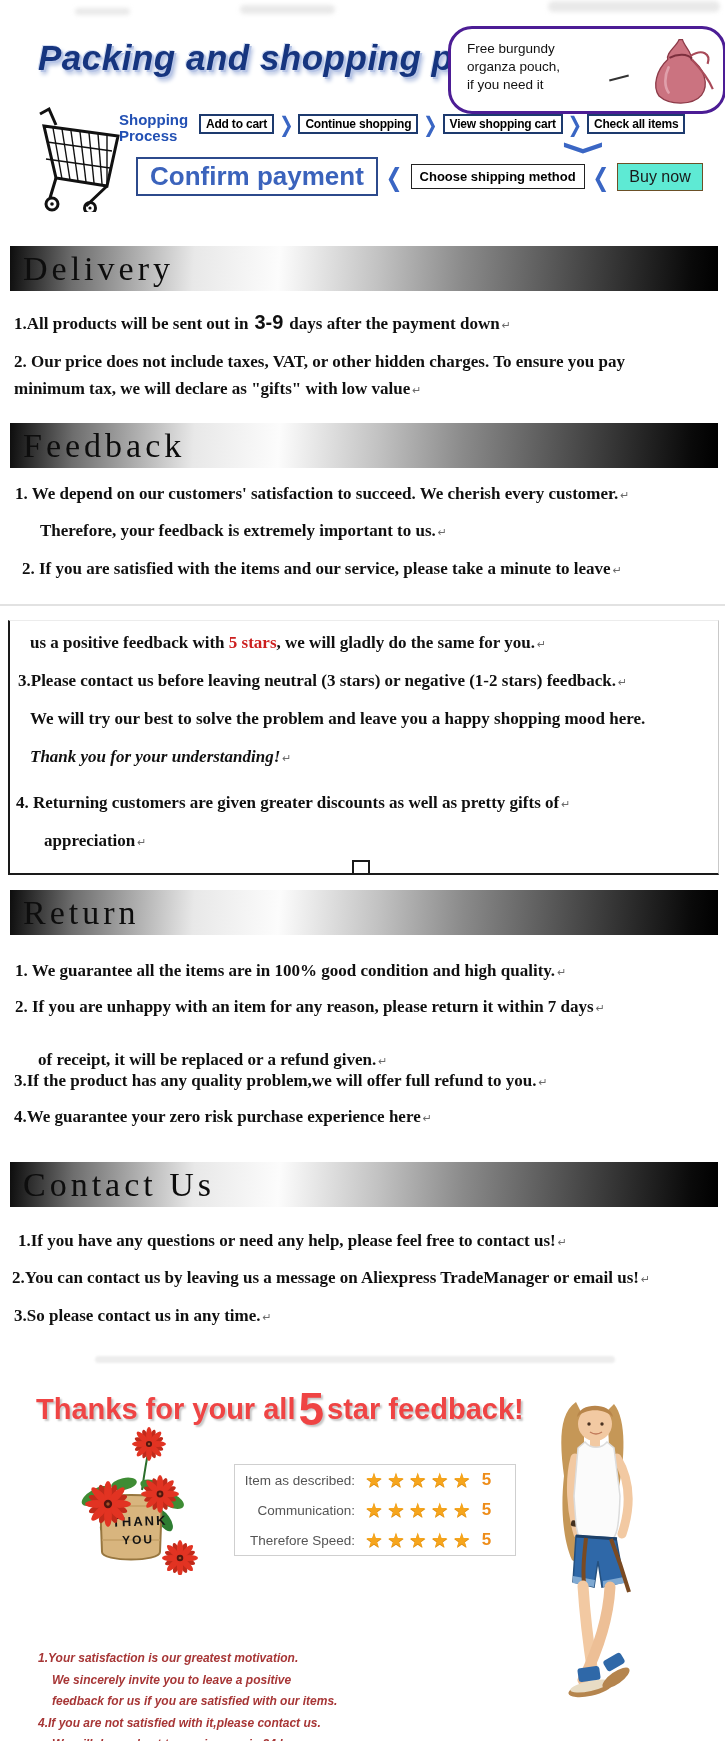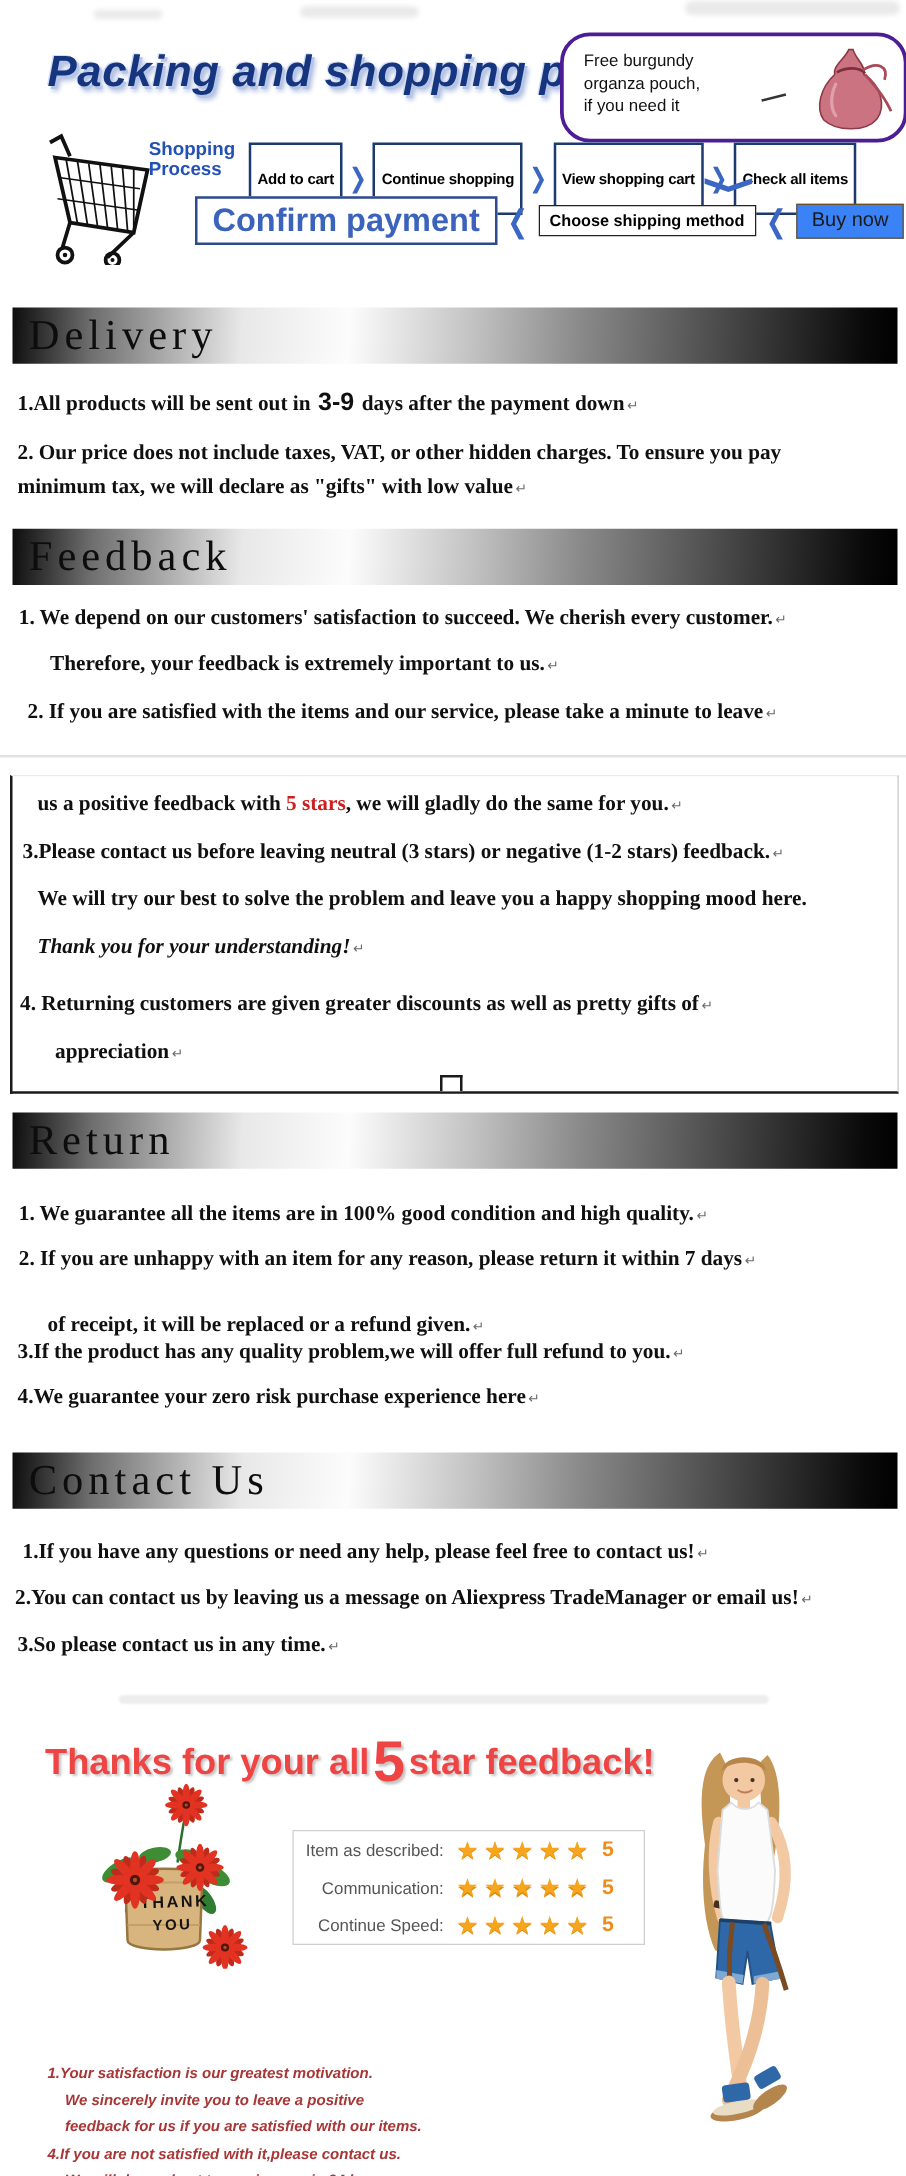--- a/index.html
+++ b/index.html
@@ -18,32 +18,32 @@
   .pouch-text{position:absolute;left:16px;top:11px;font-family:"Liberation Sans",sans-serif;
     font-size:13.5px;line-height:18px;color:#111;}
   .pouch-dash{position:absolute;left:158px;top:48px;width:20px;height:2px;background:#333;transform:rotate(-14deg);}
   .pouch-svg{position:absolute;right:5px;top:2px;}
   
   .cart-svg{position:absolute;left:28px;top:104px;}
   .sp-label{position:absolute;left:119px;top:112px;font-family:"Liberation Sans",sans-serif;
     font-weight:bold;font-size:15px;line-height:16px;color:#2250b4;}
   .flow-row{position:absolute;display:flex;align-items:center;gap:5px;white-space:nowrap;}
   .row1{left:199px;top:114px;}
-  .row2{left:136px;top:157px;gap:8px;margin-left:20px;}
+  .row2{left:136px;top:157px;gap:8px;}
   .pbox{border:2px solid #1d3a6e;background:#fff;color:#000;
     font-family:"Liberation Sans",sans-serif;font-weight:bold;font-size:12px;
-    padding:20px 5px;letter-spacing:-.2px;}
+    padding:1px 5px;letter-spacing:-.2px;}
   .chev{color:#3a66c4;font-family:"DejaVu Sans",sans-serif;font-weight:bold;font-size:17px;
     transform:scaleY(1.25);}
   .chev-big{font-size:20px;}
   .confirm-box{border:2px solid #2c4a8c;background:#fff;color:#3b63bc;
     font-family:"Liberation Sans",sans-serif;font-weight:bold;font-size:26px;padding:2px 12px;}
   .choose-box{border:1.5px solid #222;background:#fff;color:#000;
     font-family:"Liberation Sans",sans-serif;font-weight:bold;font-size:13px;padding:4px 8px;}
-  .buy-box{border:1px solid #6b5027;background:#3b82f6;color:#1a1a1a;
+  .buy-box{border:1px solid #6b5027;background:#5eead4;color:#1a1a1a;
     font-family:"Liberation Sans",sans-serif;font-size:16px;padding:4px 11px;}
   .down-chev{position:absolute;left:578px;top:136px;color:#3a66c4;font-family:"DejaVu Sans",sans-serif;
     font-weight:bold;font-size:20px;transform:rotate(90deg) scaleY(1.9);}
   
   .bar{position:absolute;left:10px;right:7px;height:45px;
     background:linear-gradient(93deg,#0d0d0d 0%,#6e6e6e 9%,#e8e8e8 26%,#fcfcfc 38%,#c2c2c2 52%,#8a8a8a 64%,#4a4a4a 80%,#0a0a0a 96%,#000 100%);}
   .bar-label{font-family:"Liberation Serif",serif;font-size:34px;letter-spacing:4px;
     color:#0d0d0d;line-height:46px;padding-left:13px;white-space:nowrap;}
   
   .t{position:absolute;font-family:"Liberation Serif",serif;font-weight:bold;font-size:17px;
@@ -290,21 +290,21 @@
       <span class="rate-label">Item as described:</span>
       <span class="stars">★★★★★</span>
       <span class="score">5</span>
     </div>
     <div class="rate-row">
       <span class="rate-label">Communication:</span>
       <span class="stars">★★★★★</span>
       <span class="score">5</span>
     </div>
     <div class="rate-row">
-      <span class="rate-label">Continue Speed:</span>
+      <span class="rate-label">Therefore Speed:</span>
       <span class="stars">★★★★★</span>
       <span class="score">5</span>
     </div>
   </div>
 
   <svg class="girl-svg" width="212" height="322" viewBox="0 0 212 322">
     <path d="M84,18 C66,30 68,62 72,92 C68,128 72,158 80,176 C87,181 96,174 94,168 C88,142 88,112 92,88 L92,34 Z" fill="#c59757"></path>
     <path d="M122,20 C135,36 133,76 126,108 C122,120 113,118 112,106 C118,78 119,46 112,30 Z" fill="#c59757"></path>
     <circle cx="103" cy="40" r="17" fill="#f2c9a2"></circle>
     <path d="M85,33 C87,18 119,18 121,33 C112,24 94,24 85,33 Z" fill="#b8854a"></path>

